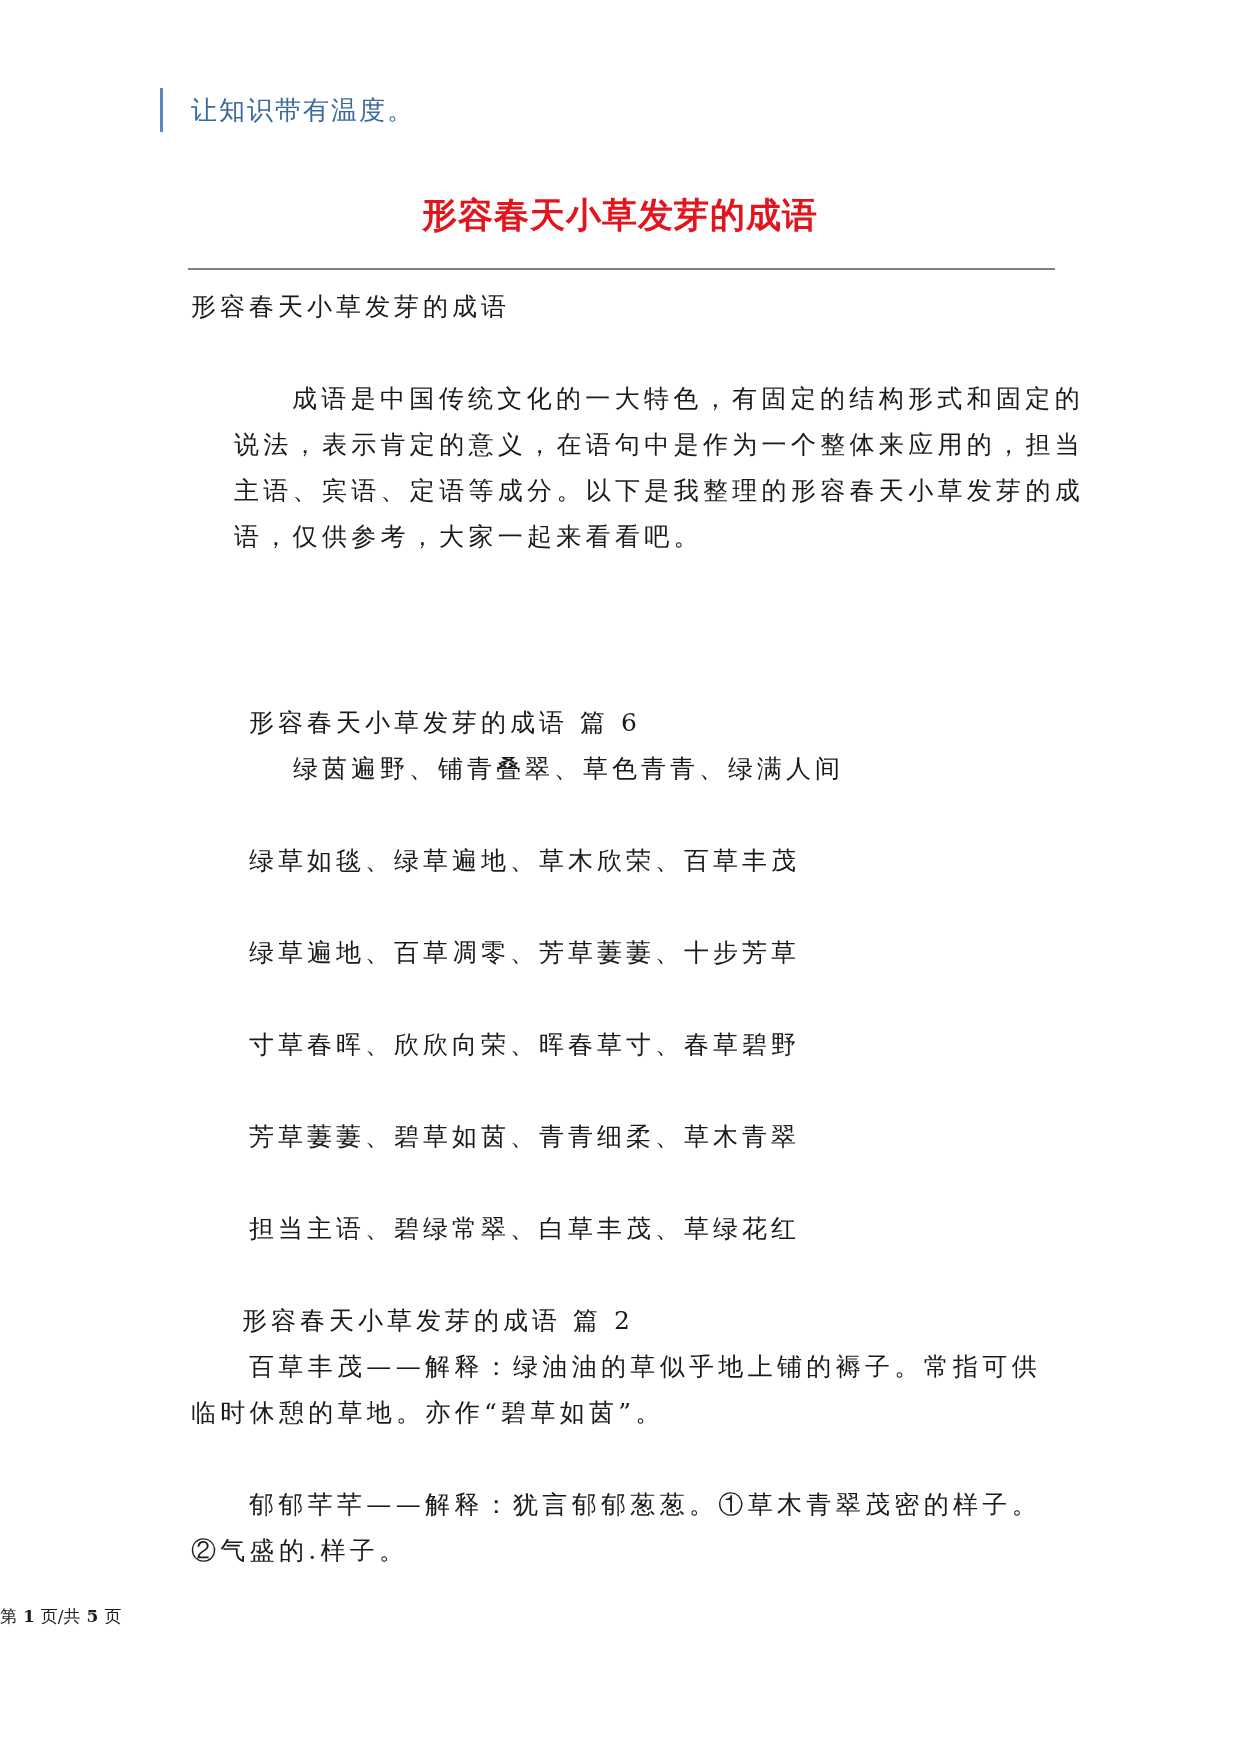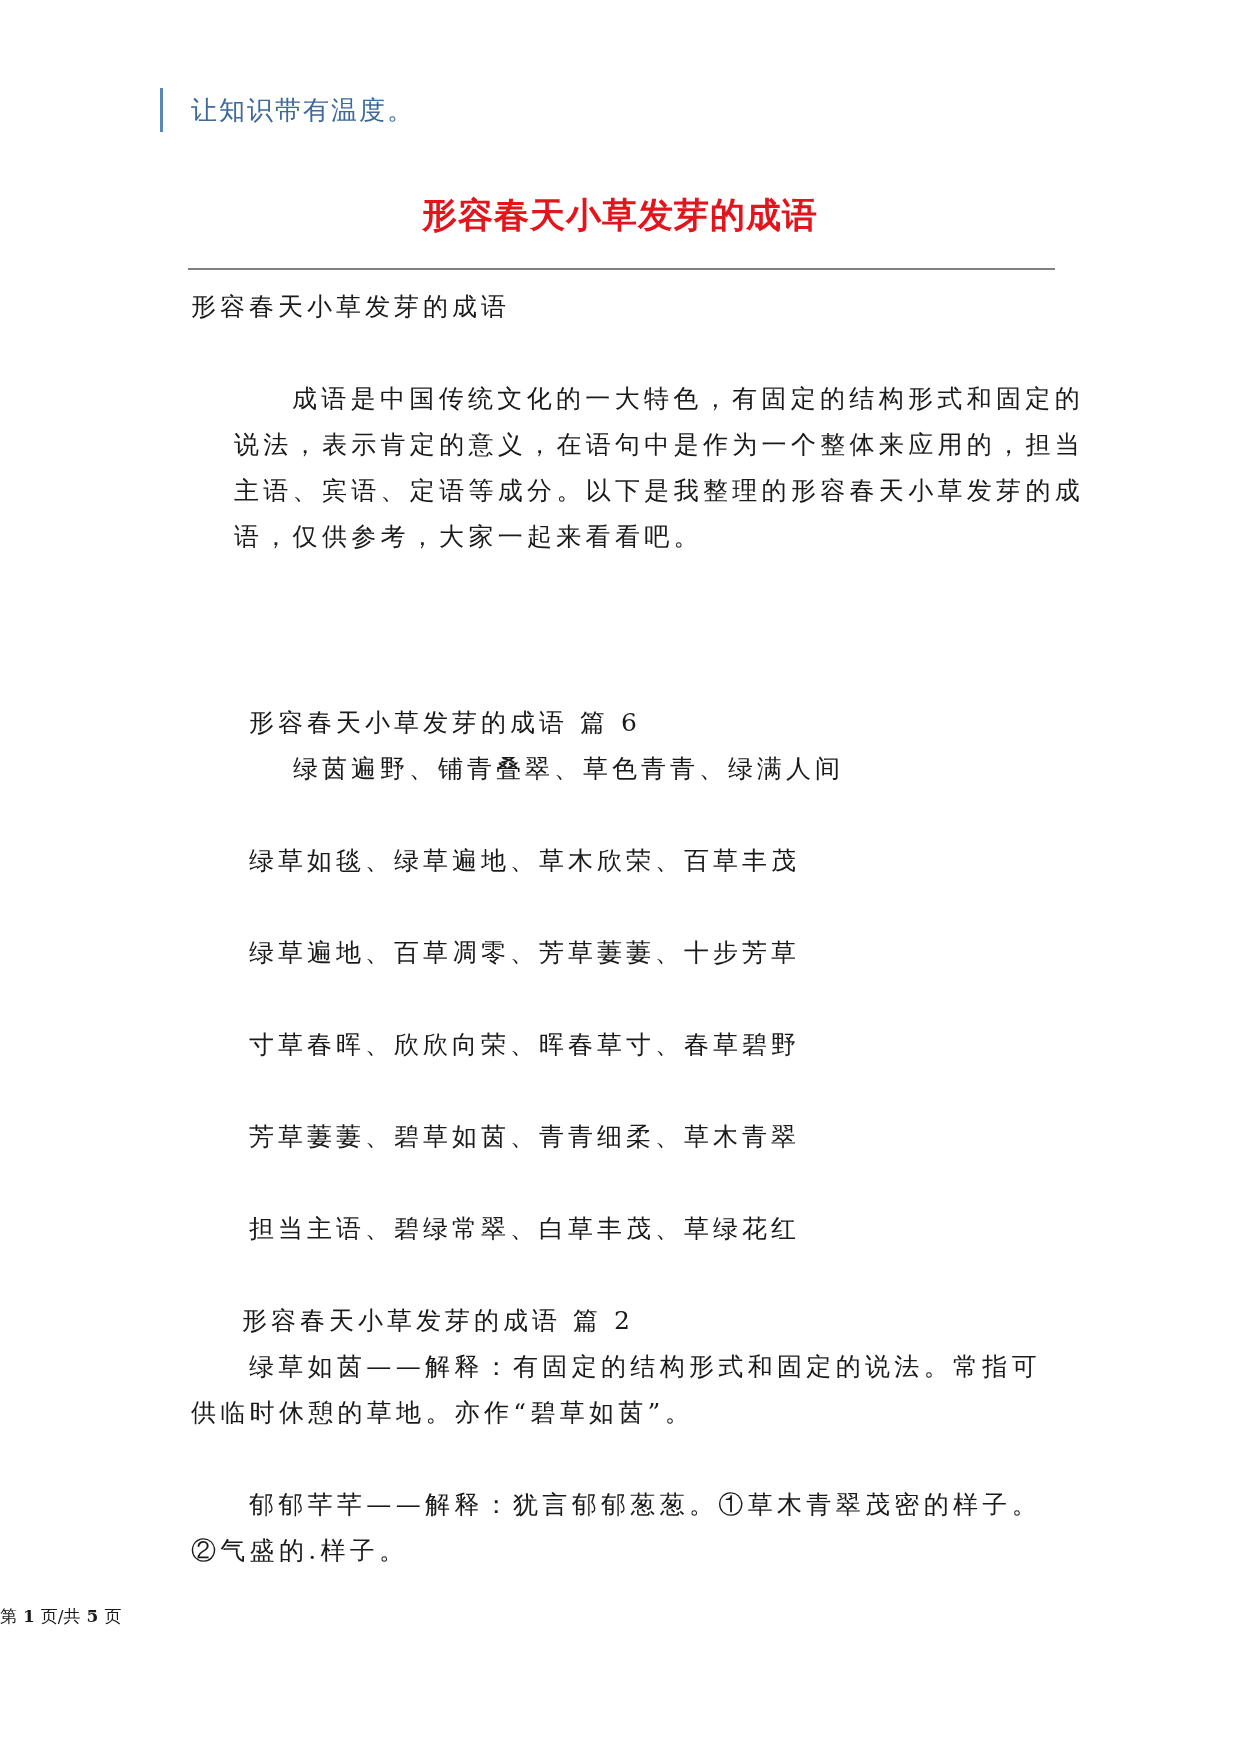--- a/index.html
+++ b/index.html
@@ -97,18 +97,18 @@
 
 <div class="text" style="left:249px; top:700px;">形容春天小草发芽的成语  篇 6</div>
 <div class="text" style="left:249px; top:746px;margin-left:44px;">绿茵遍野、铺青叠翠、草色青青、绿满人间</div>
 <div class="text" style="left:249px; top:838px;">绿草如毯、绿草遍地、草木欣荣、百草丰茂</div>
 <div class="text" style="left:249px; top:930px;">绿草遍地、百草凋零、芳草萋萋、十步芳草</div>
 <div class="text" style="left:249px; top:1022px;">寸草春晖、欣欣向荣、晖春草寸、春草碧野</div>
 <div class="text" style="left:249px; top:1114px;">芳草萋萋、碧草如茵、青青细柔、草木青翠</div>
 <div class="text" style="left:249px; top:1206px;">担当主语、碧绿常翠、白草丰茂、草绿花红</div>
 
 <div class="text" style="left:242px; top:1298px;">形容春天小草发芽的成语  篇 2</div>
-<div class="para" style="top:1344px;"><span class="indent"></span><span>绿草如茵——解释：有固定的结构形式和固定的说法。常指可供临时休憩的草地。亦作“碧草如茵”。</span></div>
+<div class="para" style="top:1344px;"><span class="indent"></span><span>百草丰茂——解释：绿油油的草似乎地上铺的褥子。常指可供临时休憩的草地。亦作“碧草如茵”。</span></div>
 <div class="para" style="top:1482px;"><span class="indent"></span><span>郁郁芊芊——解释：犹言郁郁葱葱。①草木青翠茂密的样子。②气盛的.样子。</span></div>
 
 <div class="footer">
   <span>第</span><b>1</b><span>页/共</span><b>5</b><span>页</span>
 </div>
 
 </body></html>

